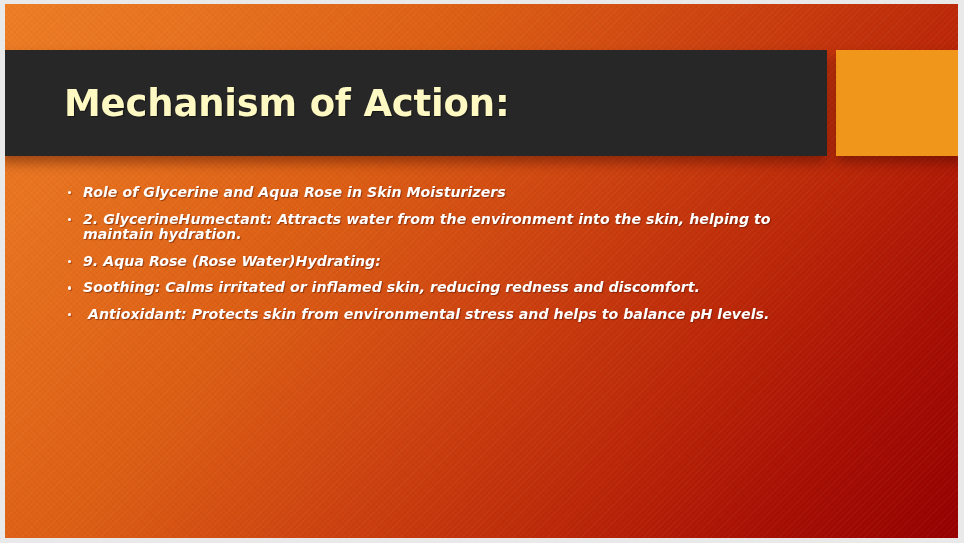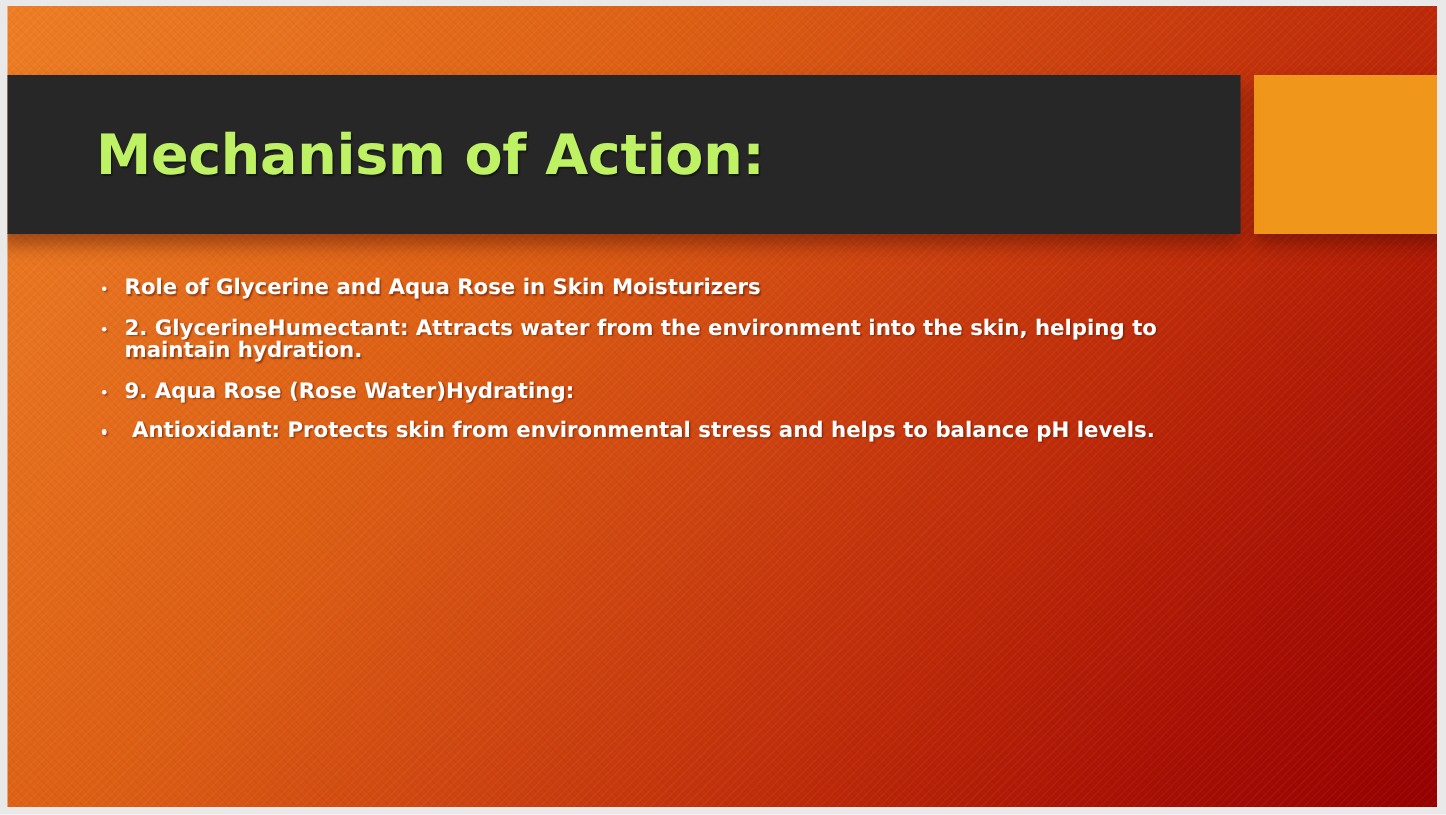--- a/index.html
+++ b/index.html
@@ -71,21 +71,21 @@
     box-shadow: 0 7px 11px rgba(60, 6, 0, 0.42);
     z-index: 3;
   }
   .title-text {
     position: absolute;
     left: 64px;
     top: 0;
     height: 106px;
     display: flex;
     align-items: center;
-    color: #bef264;
+    color: #fef9c3;
     font-family: "DejaVu Sans", sans-serif;
     font-size: 37px;
     font-weight: 600;
     letter-spacing: -0.2px;
     white-space: nowrap;
     text-shadow: 1px 1px 1px rgba(0,0,0,0.45);
   }
 
   
   .accent-block {
@@ -112,20 +112,21 @@
     display: block;
     padding-left: 20px;
     margin: 0 0 11px 0;
     color: #ffffff;
     font-family: "DejaVu Sans", sans-serif;
     font-size: 14.2px;
     font-weight: 600;
     line-height: 15.6px;
     text-shadow: 1px 1px 1px rgba(90, 20, 0, 0.55);
     white-space: pre-wrap;
+    font-style: italic;
   }
   .bullet::before {
     content: "";
     position: absolute;
     left: 5px;
     top: 6px;
     width: 3.4px;
     height: 3.4px;
     border-radius: 50%;
     background: #ffffff;
@@ -142,16 +143,17 @@
     <div class="accent-block"></div>
 
     <div class="title-band">
       <div class="title-text">Mechanism of Action:</div>
     </div>
 
     <div class="body">
       <div class="bullet">Role of Glycerine and Aqua Rose in Skin Moisturizers</div>
       <div class="bullet">2. GlycerineHumectant: Attracts water from the environment into the skin, helping to maintain hydration.</div>
       <div class="bullet">9. Aqua Rose (Rose Water)Hydrating:</div>
+      <div class="bullet">Soothing: Calms irritated or inflamed skin, reducing redness and discomfort.</div>
       <div class="bullet"> Antioxidant: Protects skin from environmental stress and helps to balance pH levels.</div>
     </div>
   </div>
 </div>
 
 </body></html>

